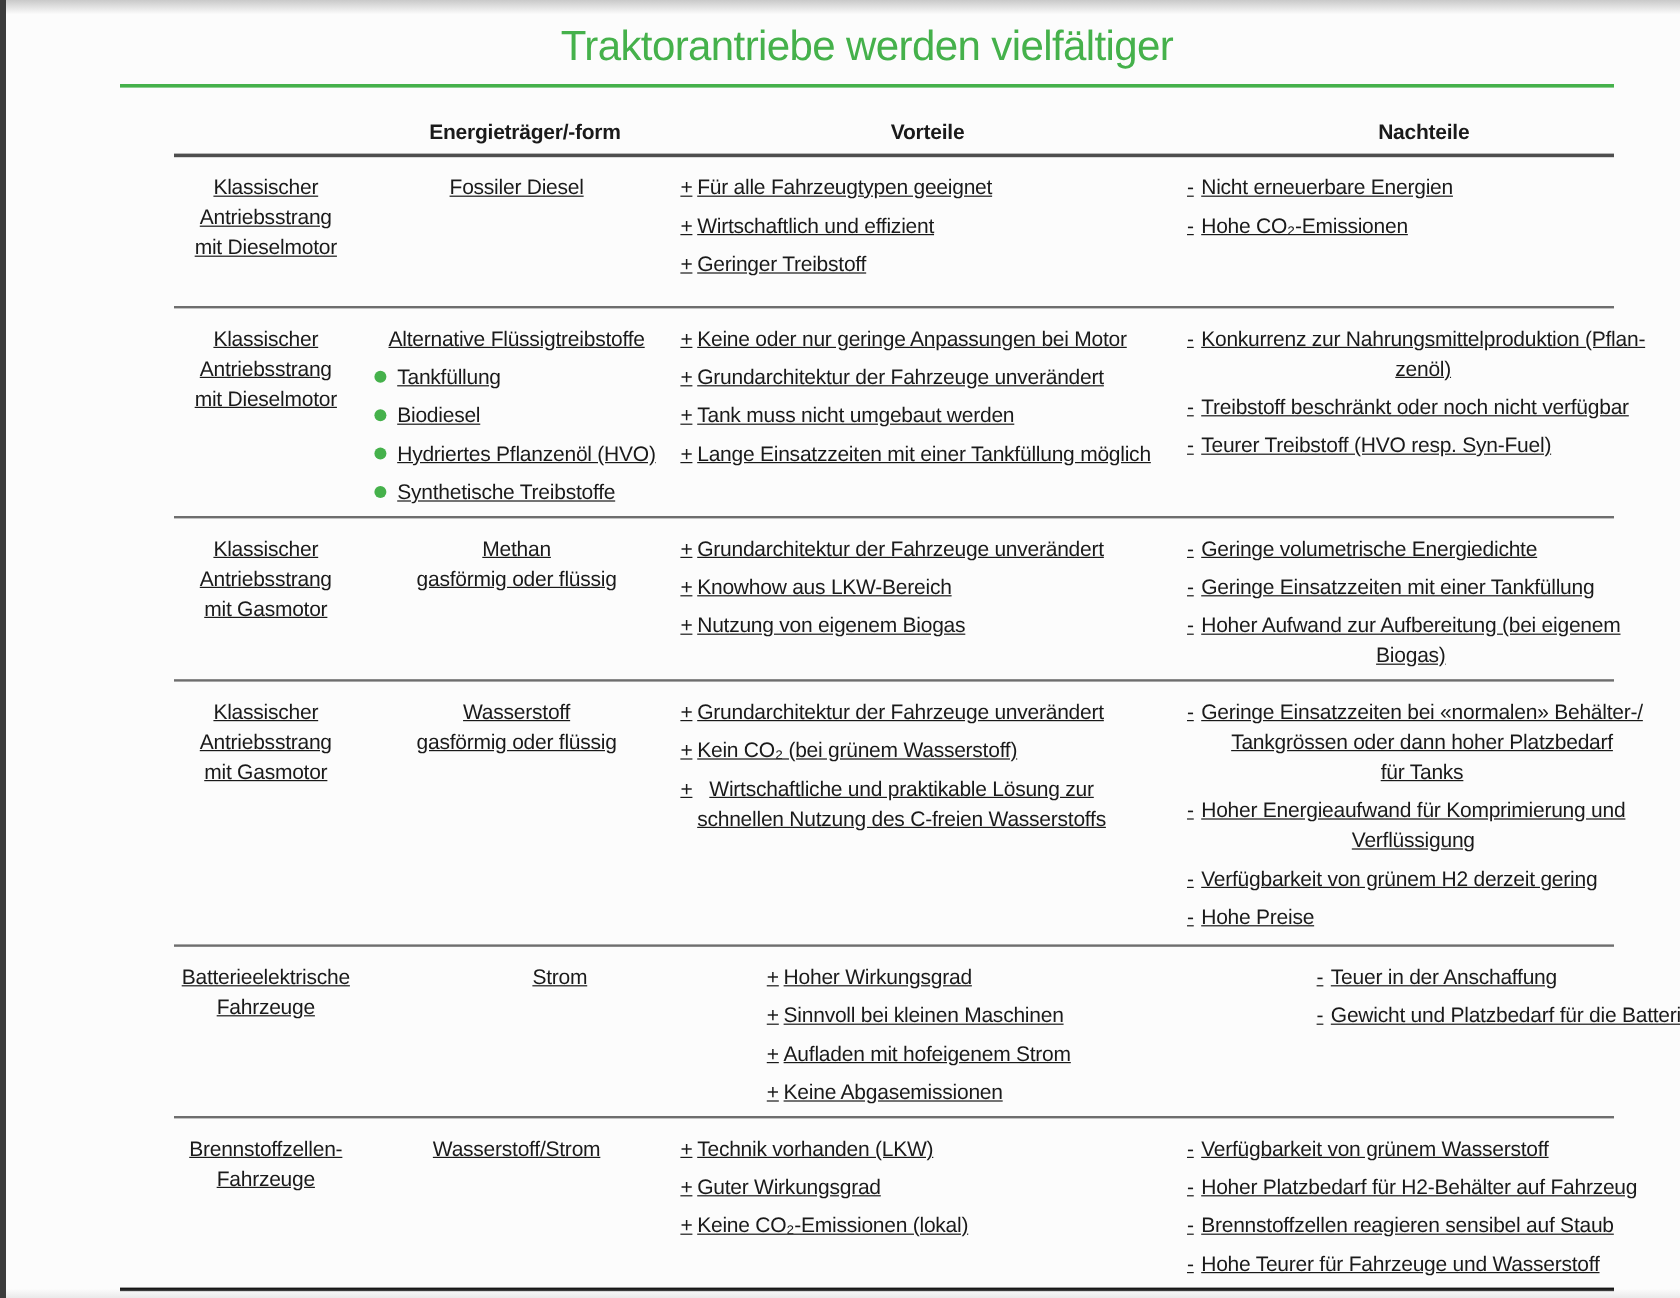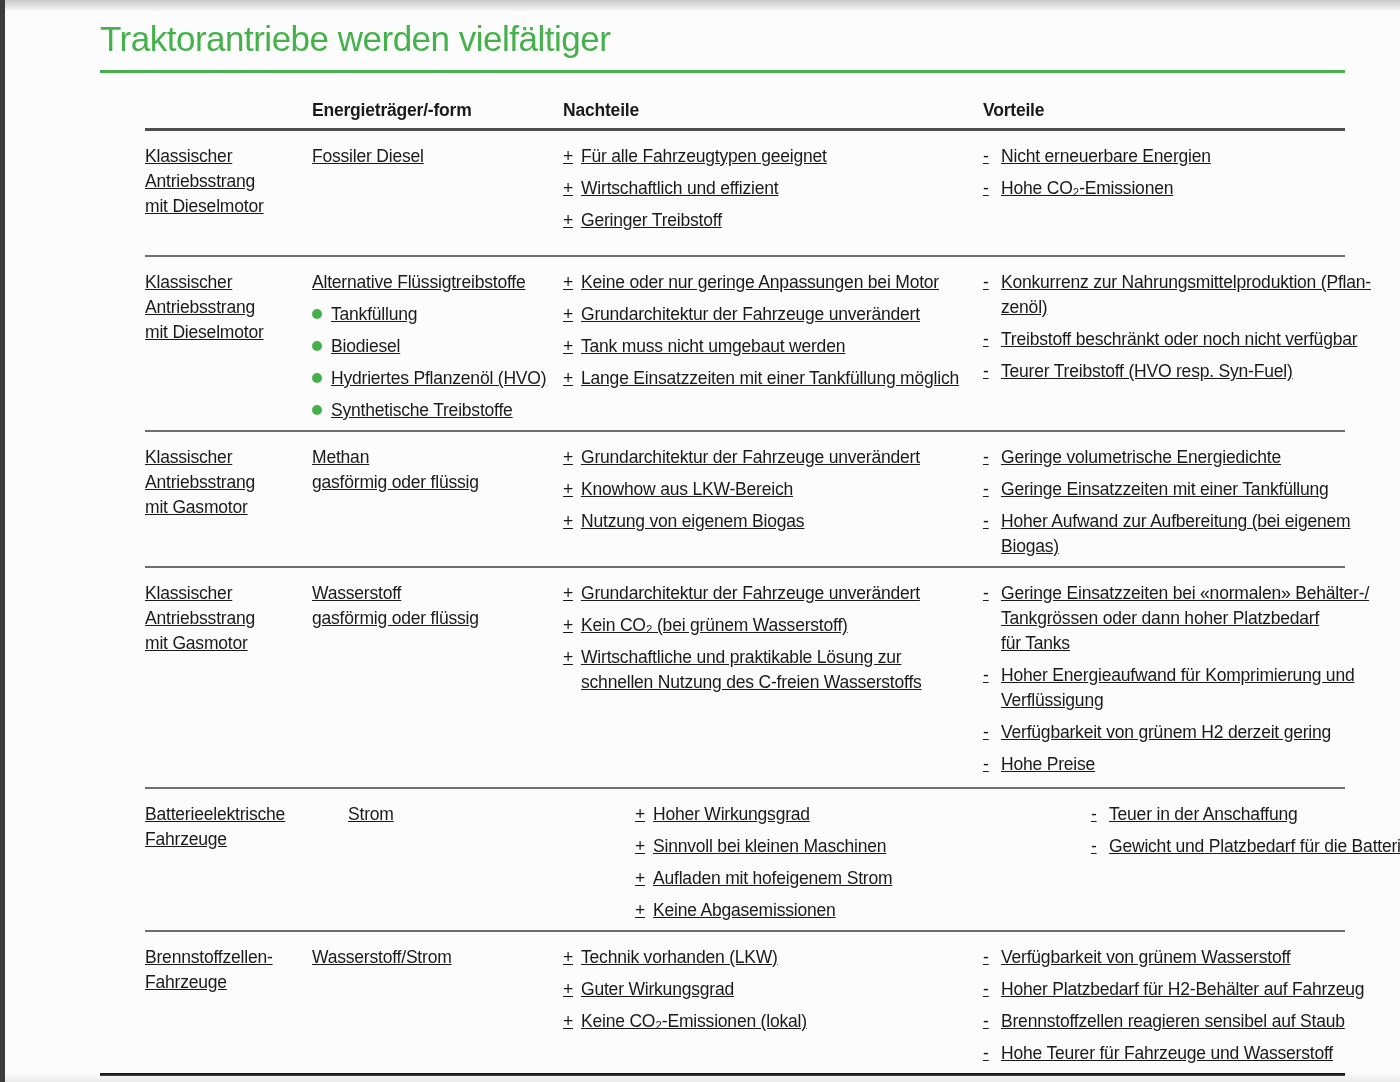--- a/index.html
+++ b/index.html
@@ -6,21 +6,21 @@
   body{
     width:1400px;height:1082px;overflow:hidden;position:relative;
     background:#fcfcfc;color:#1a1a1a;
     font-family:"Liberation Sans","DejaVu Sans",sans-serif;
   }
   .left-edge{position:absolute;left:0;top:0;width:5px;height:1082px;background:#3c3c3c;}
   .top-edge{position:absolute;left:5px;top:0;right:0;height:12px;
     background:linear-gradient(#c9c9c9,rgba(255,255,255,0));}
   .bottom-edge{position:absolute;left:5px;bottom:0;right:0;height:8px;
     background:linear-gradient(rgba(255,255,255,0),#e9e9e9);}
-  .page{position:absolute;left:100px;top:0;width:1245px;}
+  .page{position:absolute;left:100px;top:0;width:1245px;text-align:center;}
   h1.title{
     margin:21px 0 0 0;font-size:35px;font-weight:normal;letter-spacing:-0.5px;
     color:var(--green);line-height:36px;
   }
   .green-rule{height:3px;background:var(--green);margin-top:13px;}
   .grid{display:grid;grid-template-columns:167px 251px 420px 407px;margin-left:45px;}
   .thead{padding-top:27px;padding-bottom:7px;border-bottom:3px solid #4e4e4e;
     font-weight:bold;font-size:17.5px;letter-spacing:-0.2px;}
   .row{padding-top:13px;border-bottom:2px solid #6e6e6e;text-decoration:underline;}
   .row:last-child{border-bottom:none;}
@@ -49,22 +49,22 @@
 <div class="left-edge"></div>
 <div class="top-edge"></div>
 
 <div class="page">
   <h1 class="title">Traktorantriebe werden vielfältiger</h1>
   <div class="green-rule"></div>
 
   <div class="grid thead">
     <div></div>
     <div>Energieträger/-form</div>
+    <div>Vorteile</div>
     <div>Nachteile</div>
-    <div>Vorteile</div>
   </div>
 
   <div id="rows">
       <div class="grid row">
         <div class="cell pre">Klassischer
 Antriebsstrang
 mit Dieselmotor</div>
         <div class="cell">
           <div class="energy-title pre">Fossiler Diesel</div>
         </div>

